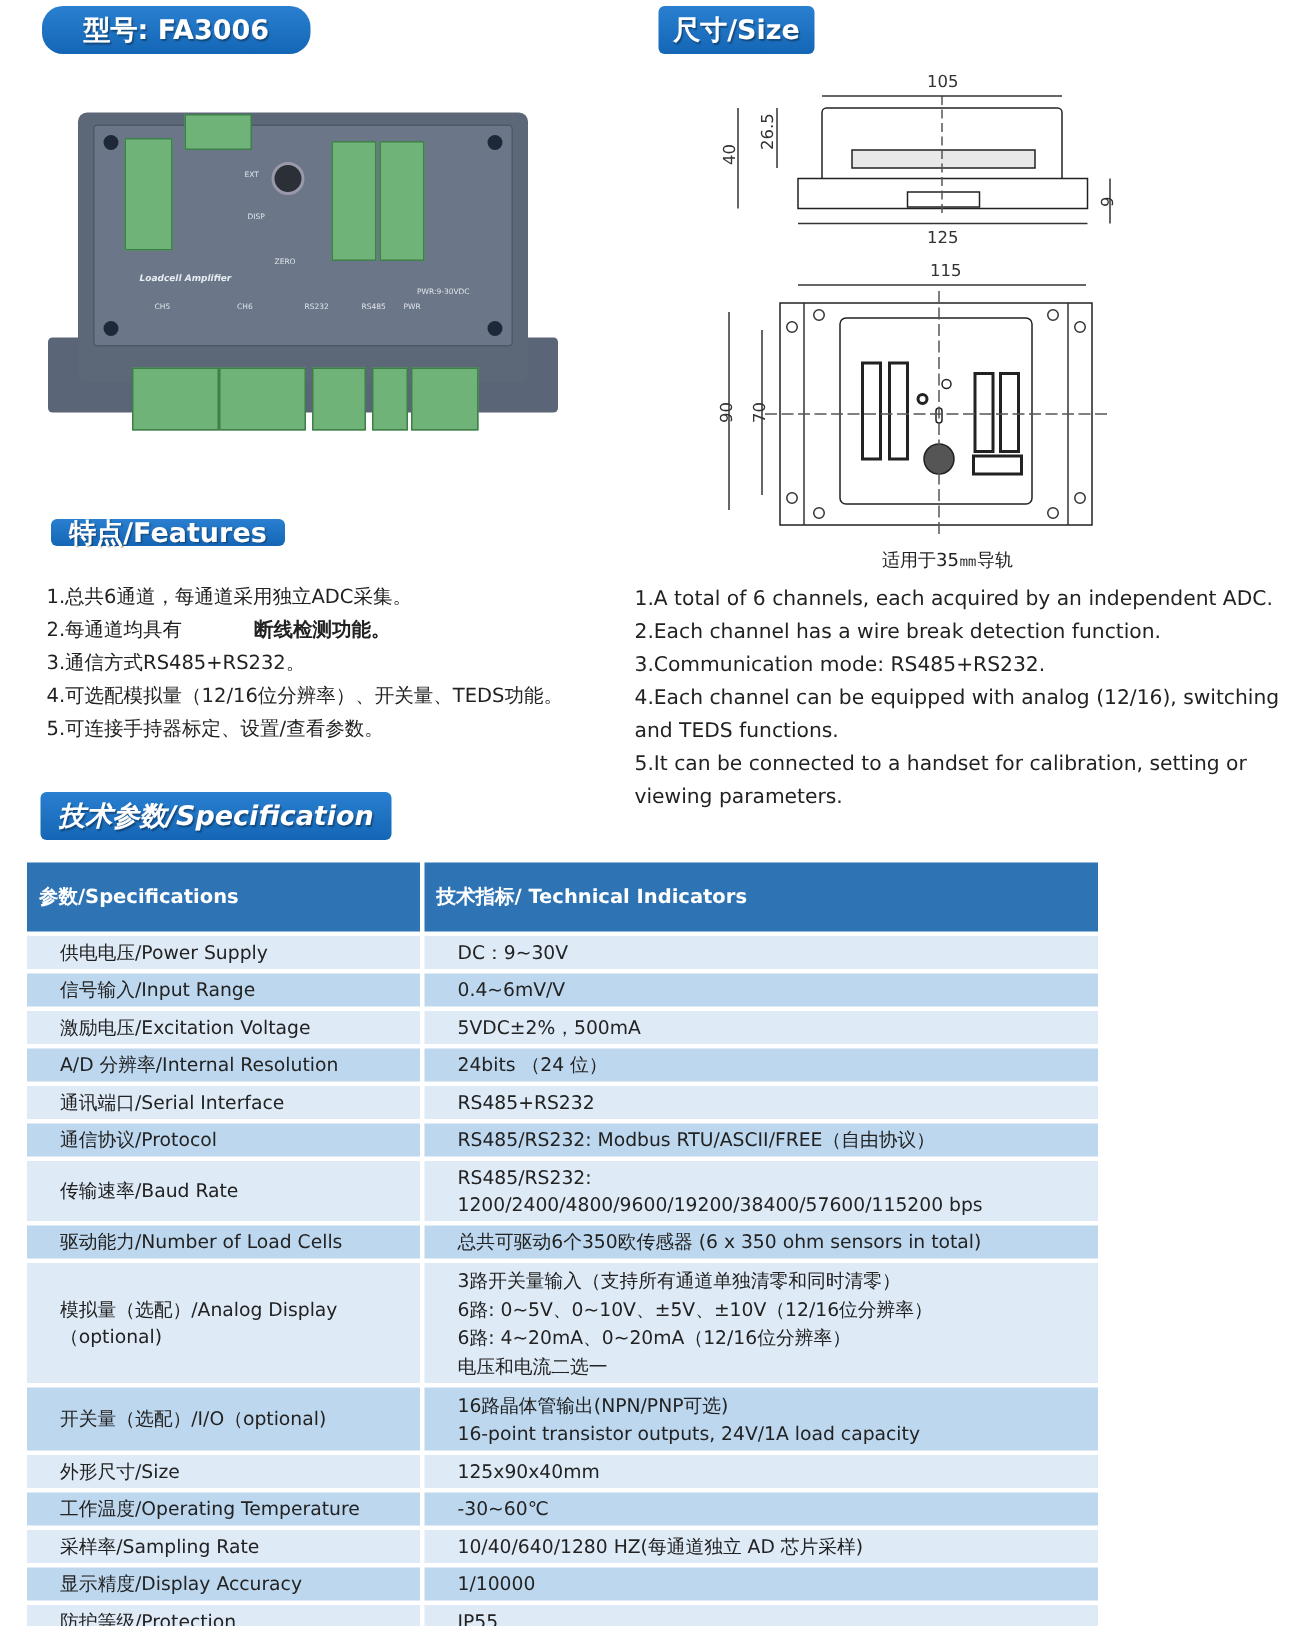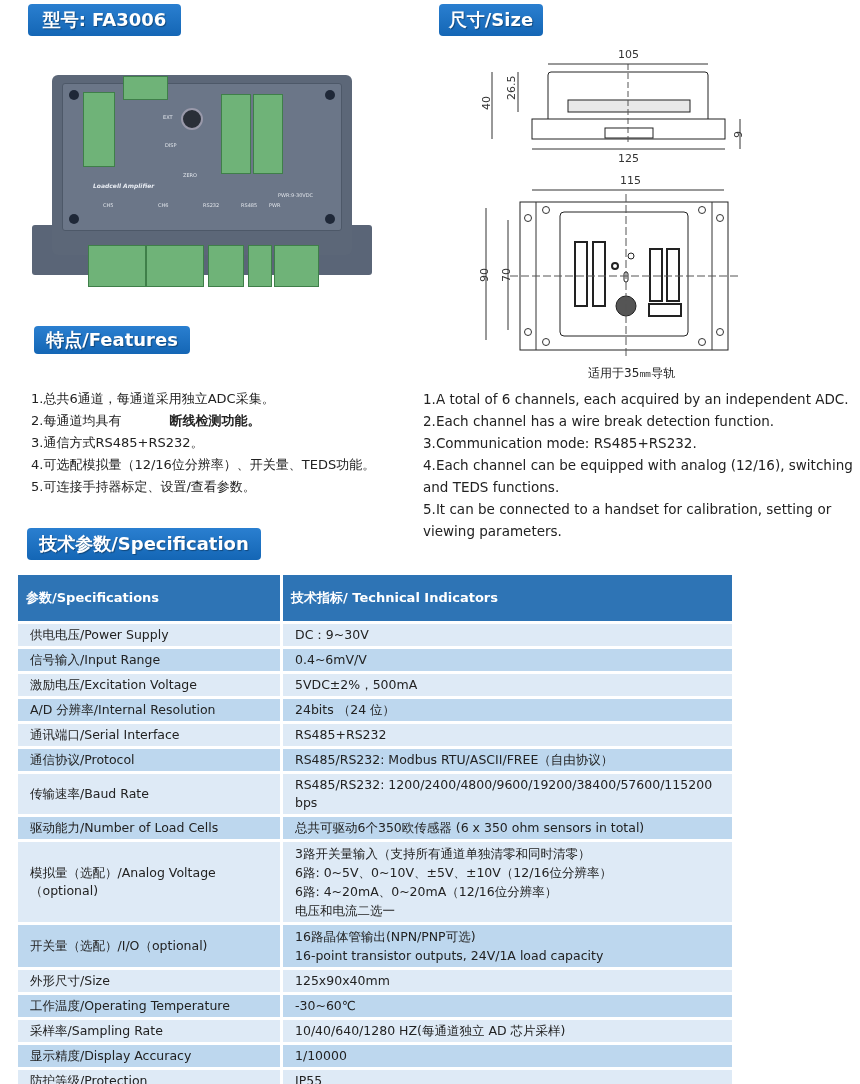--- a/index.html
+++ b/index.html
@@ -1,21 +1,21 @@
 <!DOCTYPE html>
 <html><head>
 <meta charset="utf-8">
 <style>
   * { box-sizing: border-box; margin: 0; padding: 0; }
   body { width: 860px; height: 1084px; background: #ffffff; font-family: "DejaVu Sans", sans-serif; color: #222; position: relative; overflow: hidden; }
   .badge { position: absolute; background: linear-gradient(#2a7fd0, #1466b5); color: #fff; border-radius: 4px; font-weight: bold; font-size: 18px; display: flex; align-items: center; justify-content: center; text-shadow: 1px 1px 1px rgba(0,0,0,0.35); }
-  #badge-model { left: 28px; top: 4px; width: 153px; height: 32px; }
+  #badge-model { left: 28px; top: 4px; width: 179px; height: 32px; border-radius: 14px; }
   #badge-size { left: 439px; top: 4px; width: 104px; height: 32px; }
-  #badge-features { left: 34px; top: 326px; width: 156px; height: 28px; }
-  #badge-spec { left: 27px; top: 528px; width: 234px; height: 32px; }
+  #badge-features { left: 34px; top: 346px; width: 156px; height: 18px; }
+  #badge-spec { left: 27px; top: 528px; width: 234px; height: 32px; font-style: italic; }
 
   
   .device { position: absolute; left: 32px; top: 65px; width: 340px; height: 230px; }
   .dev-body { position: absolute; left: 20px; top: 10px; width: 300px; height: 180px; background: #5c6778; border-radius: 6px; }
   .dev-face { position: absolute; left: 10px; top: 8px; width: 280px; height: 148px; background: #6b7688; border: 1px solid #4d5868; border-radius: 3px; }
   .dev-base { position: absolute; left: 0; top: 160px; width: 340px; height: 50px; background: #5a6577; border-radius: 3px; }
   .term { position: absolute; background: #6fb378; border: 1px solid #3f7f49; }
   .dev-label { position: absolute; font-size: 6px; color: #e8ecf3; font-style: italic; font-weight: bold; }
   .dev-small { position: absolute; font-size: 5px; color: #e0e4ea; }
   .screw { position: absolute; width: 10px; height: 10px; border-radius: 50%; background: #1f2838; }
@@ -26,21 +26,21 @@
   .caption { position: absolute; left: 588px; top: 365px; font-size: 12px; color: #222; }
 
   
   .feat-cn { position: absolute; left: 31px; top: 388px; font-size: 13px; line-height: 22px; }
   .feat-en { position: absolute; left: 423px; top: 388px; width: 430px; font-size: 13.5px; line-height: 22px; }
   .feat-cn b { font-weight: bold; margin-left: 48px; }
 
   
   .spec-table { position: absolute; left: 15px; top: 572px; width: 720px; border-collapse: separate; border-spacing: 3px 3px; }
   .spec-table th { background: #2e74b5; color: #fff; font-weight: bold; text-align: left; font-size: 13px; padding: 14px 8px; height: 21px; }
-  .spec-table td { font-size: 12.5px; padding: 2px 12px; vertical-align: middle; line-height: 18px; }
+  .spec-table td { font-size: 12.5px; padding: 2px 22px; vertical-align: middle; line-height: 18px; }
   .spec-table tr.light td { background: #deeaf6; }
   .spec-table tr.dark td { background: #bdd7ee; }
   .spec-table td.param { width: 262px; }
   .multi div { line-height: 19px; }
 </style>
 </head>
 <body>
 
 <div id="badge-model" class="badge">型号: FA3006</div>
 <div id="badge-size" class="badge">尺寸/Size</div>
@@ -178,21 +178,21 @@
       </tr>
     <tr class="light">
         <td class="param">传输速率/Baud Rate</td>
         <td>RS485/RS232: 1200/2400/4800/9600/19200/38400/57600/115200 bps</td>
       </tr>
     <tr class="dark">
         <td class="param">驱动能力/Number of Load Cells</td>
         <td>总共可驱动6个350欧传感器 (6 x 350 ohm sensors in total)</td>
       </tr>
     <tr class="light">
-        <td class="param">模拟量（选配）/Analog Voltage（optional)</td>
+        <td class="param">模拟量（选配）/Analog Display（optional)</td>
       <td class="multi">
         <div>3路开关量输入（支持所有通道单独清零和同时清零）</div>
         <div>6路: 0~5V、0~10V、±5V、±10V（12/16位分辨率）</div>
         <div>6路: 4~20mA、0~20mA（12/16位分辨率）</div>
         <div>电压和电流二选一</div>
       </td>
       </tr>
     <tr class="dark">
         <td class="param">开关量（选配）/I/O（optional)</td>
       <td class="multi">

